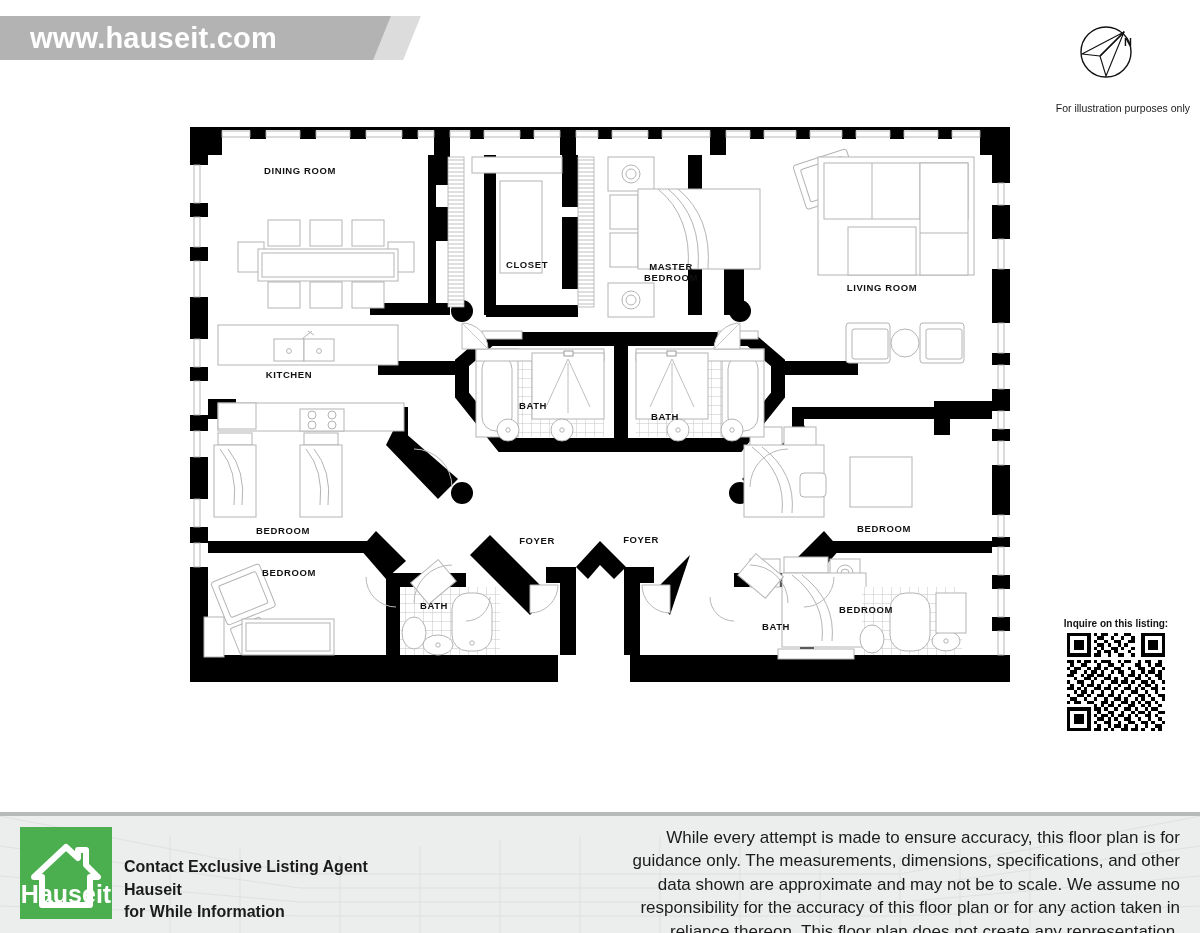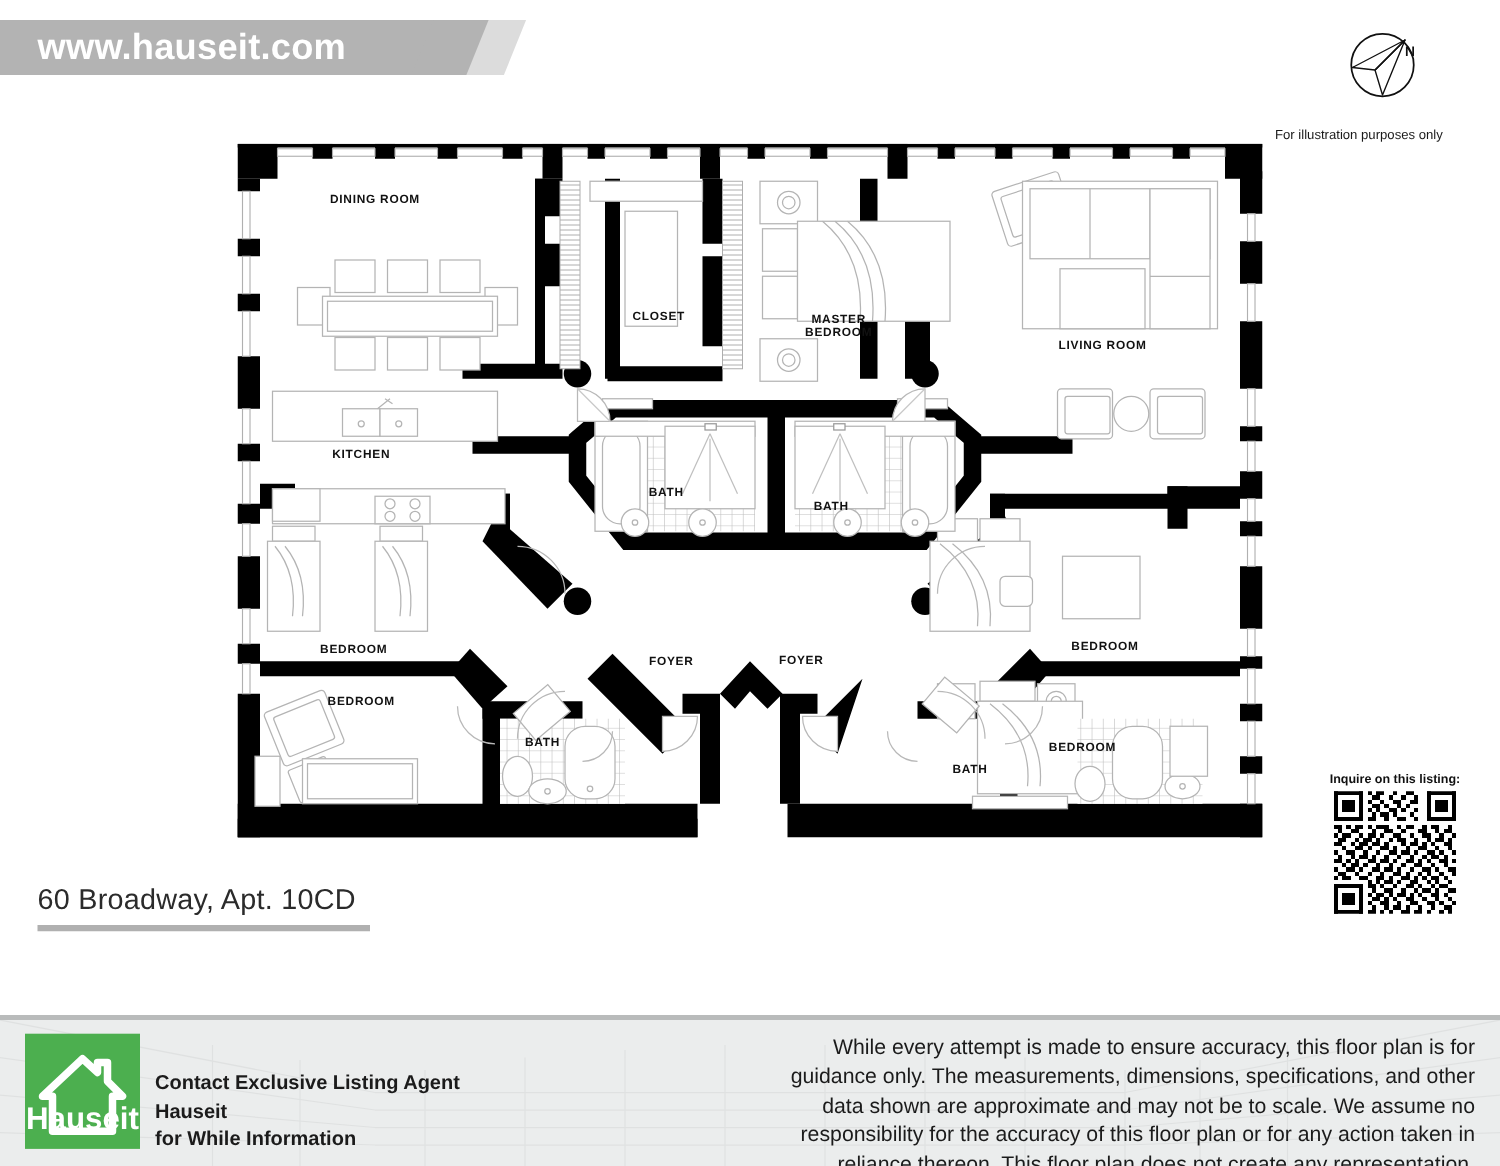--- a/index.html
+++ b/index.html
@@ -35,26 +35,26 @@
     position:absolute;left:30px;top:0;height:44px;line-height:44px;
     color:#ffffff;font-size:29px;font-weight:bold;letter-spacing:.2px;
     white-space:nowrap;
   }
 
   
   #compass-block{position:absolute;left:1020px;top:14px;width:170px;height:100px;}
   #compass-rose{position:absolute;left:58px;top:10px;width:56px;height:56px;}
   #compass-n{position:absolute;left:104px;top:22px;font-size:11px;font-weight:bold;color:#111;}
   #illustration-note{
-    position:absolute;left:0;top:88px;width:170px;text-align:left;
+    position:absolute;left:0;top:88px;width:170px;text-align:right;
     font-size:10.5px;color:#1a1a1a;
   }
 
   
-  #floorplan{position:absolute;left:190px;top:115px;width:820px;height:555px;}
+  #floorplan{position:absolute;left:190px;top:127px;width:820px;height:555px;}
   #floorplan svg{display:block;}
 
   
   #address-block{position:absolute;left:30px;top:706px;width:420px;}
   #address-title{font-size:23px;color:#2b2b2b;letter-spacing:.2px;white-space:nowrap;}
   #address-rule{margin-top:7px;width:266px;height:5px;background:#b0b0b0;}
 
   
   #qr-block{position:absolute;left:1046px;top:618px;width:140px;}
   #qr-label{font-size:10px;font-weight:bold;color:#111;text-align:center;margin-bottom:4px;}
@@ -477,24 +477,20 @@
       <text class="rm-label" x="694" y="405">BEDROOM</text>
       <text class="rm-label" x="676" y="486">BEDROOM</text>
       <text class="rm-label" x="347" y="417">FOYER</text>
       <text class="rm-label" x="451" y="416">FOYER</text>
       <text class="rm-label" x="244" y="482">BATH</text>
       <text class="rm-label" x="586" y="503">BATH</text>
     </g>
   </svg>
   </div>
 
-  <div id="address-block">
-    <div id="address-title">60 Broadway, Apt. 10CD</div>
-    <div id="address-rule"></div>
-  </div>
 
   <div id="qr-block">
     <div id="qr-label">Inquire on this listing:</div>
     <svg id="qr-code" viewBox="0 0 29 29" shape-rendering="crispEdges">
       <rect width="29" height="29" fill="#ffffff"></rect>
       <g fill="#000000">
         <rect x="0" y="0" width="7" height="1"></rect>
           <rect x="0" y="6" width="7" height="1"></rect>
         <rect x="0" y="0" width="1" height="7"></rect>
           <rect x="6" y="0" width="1" height="7"></rect>

